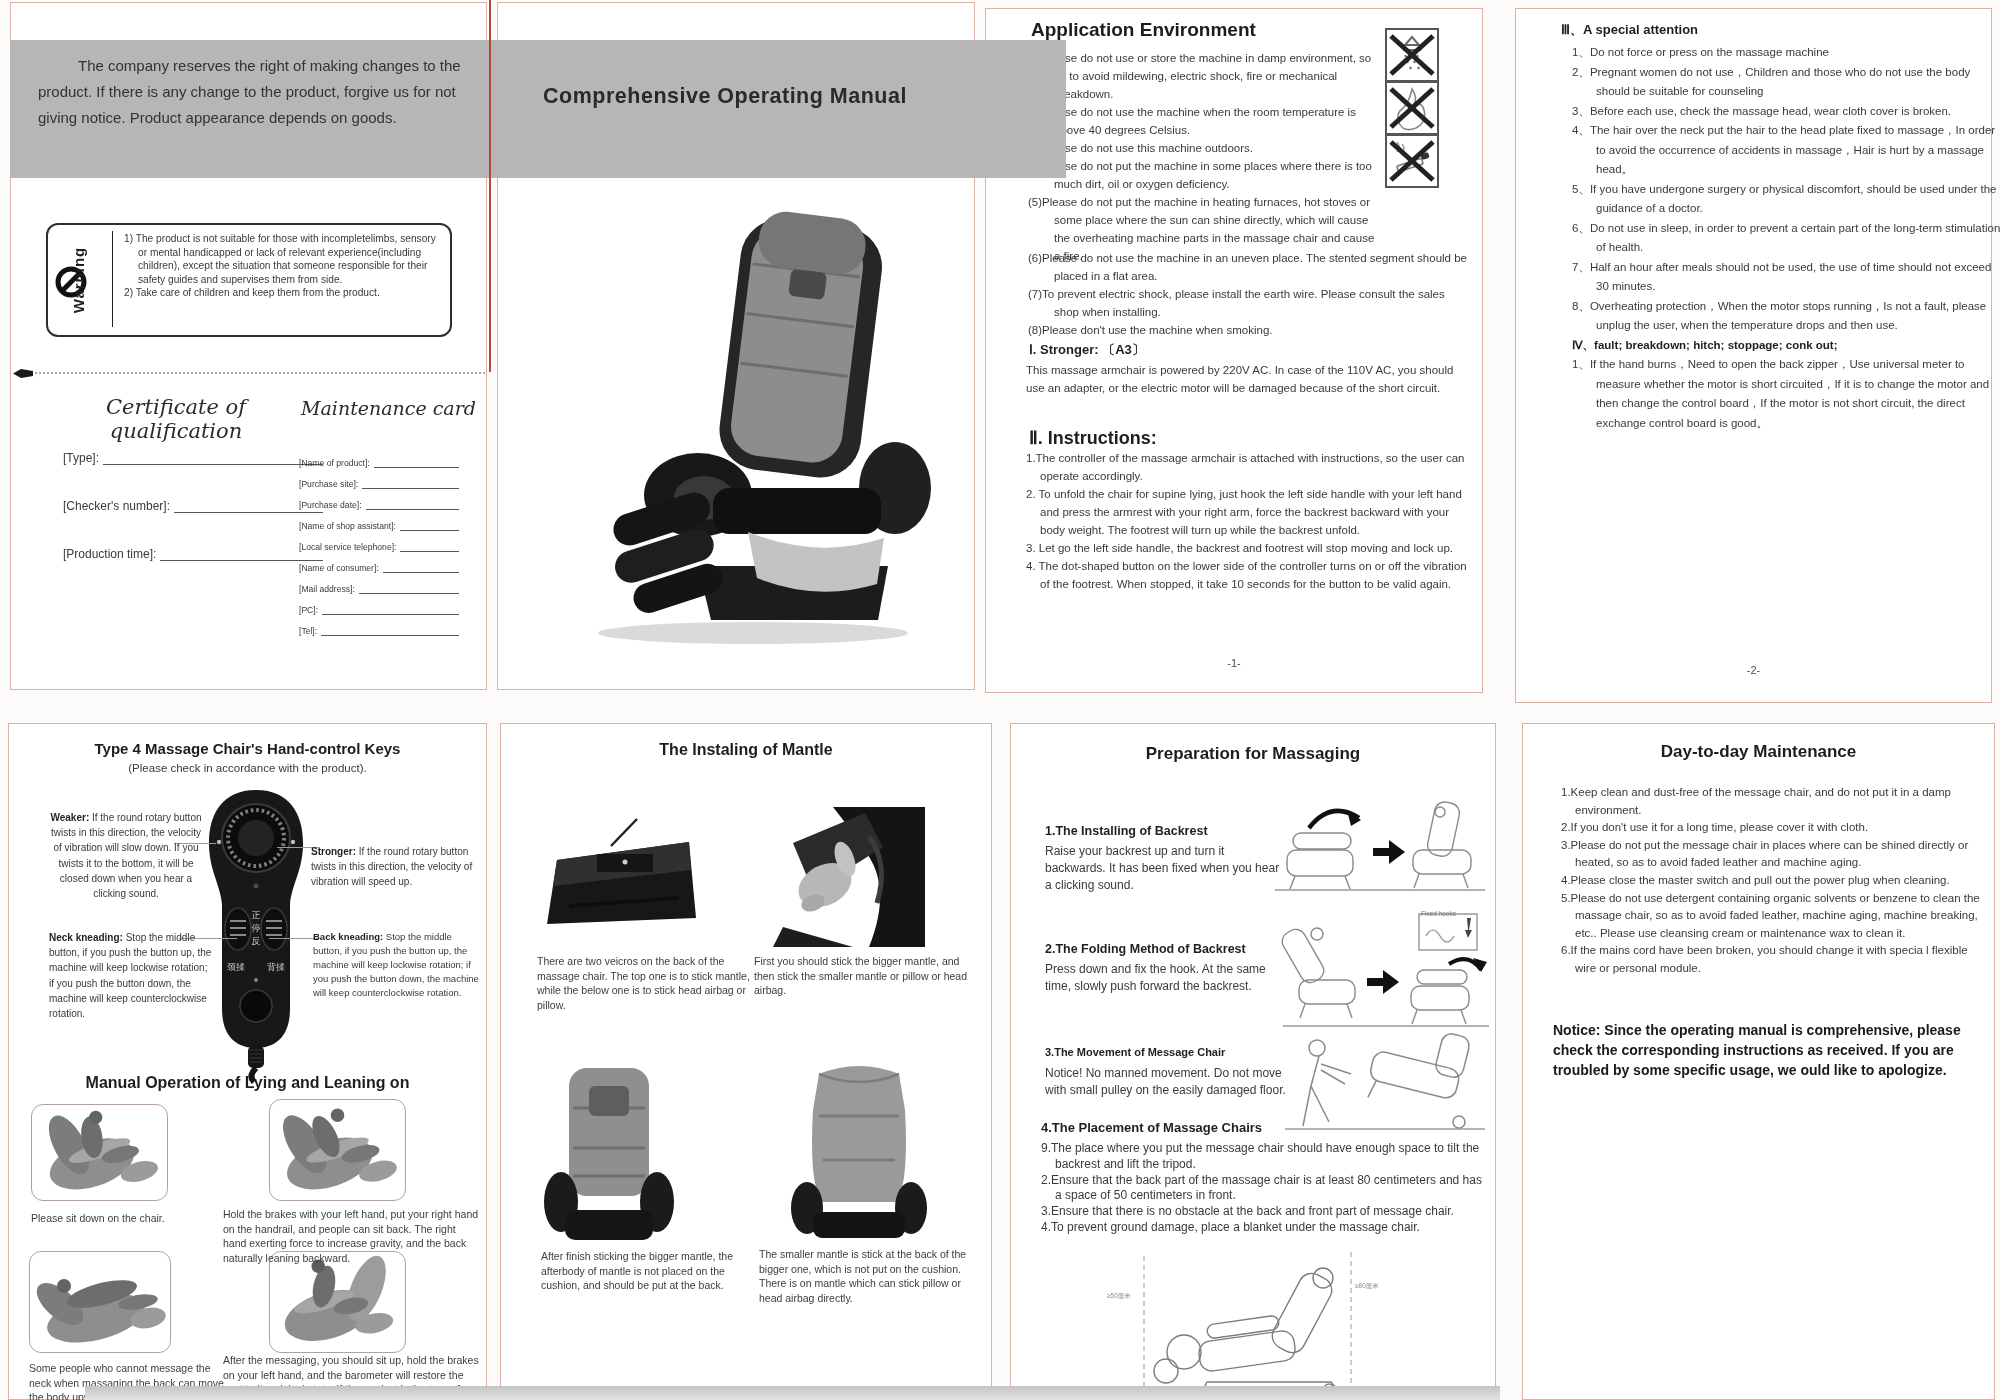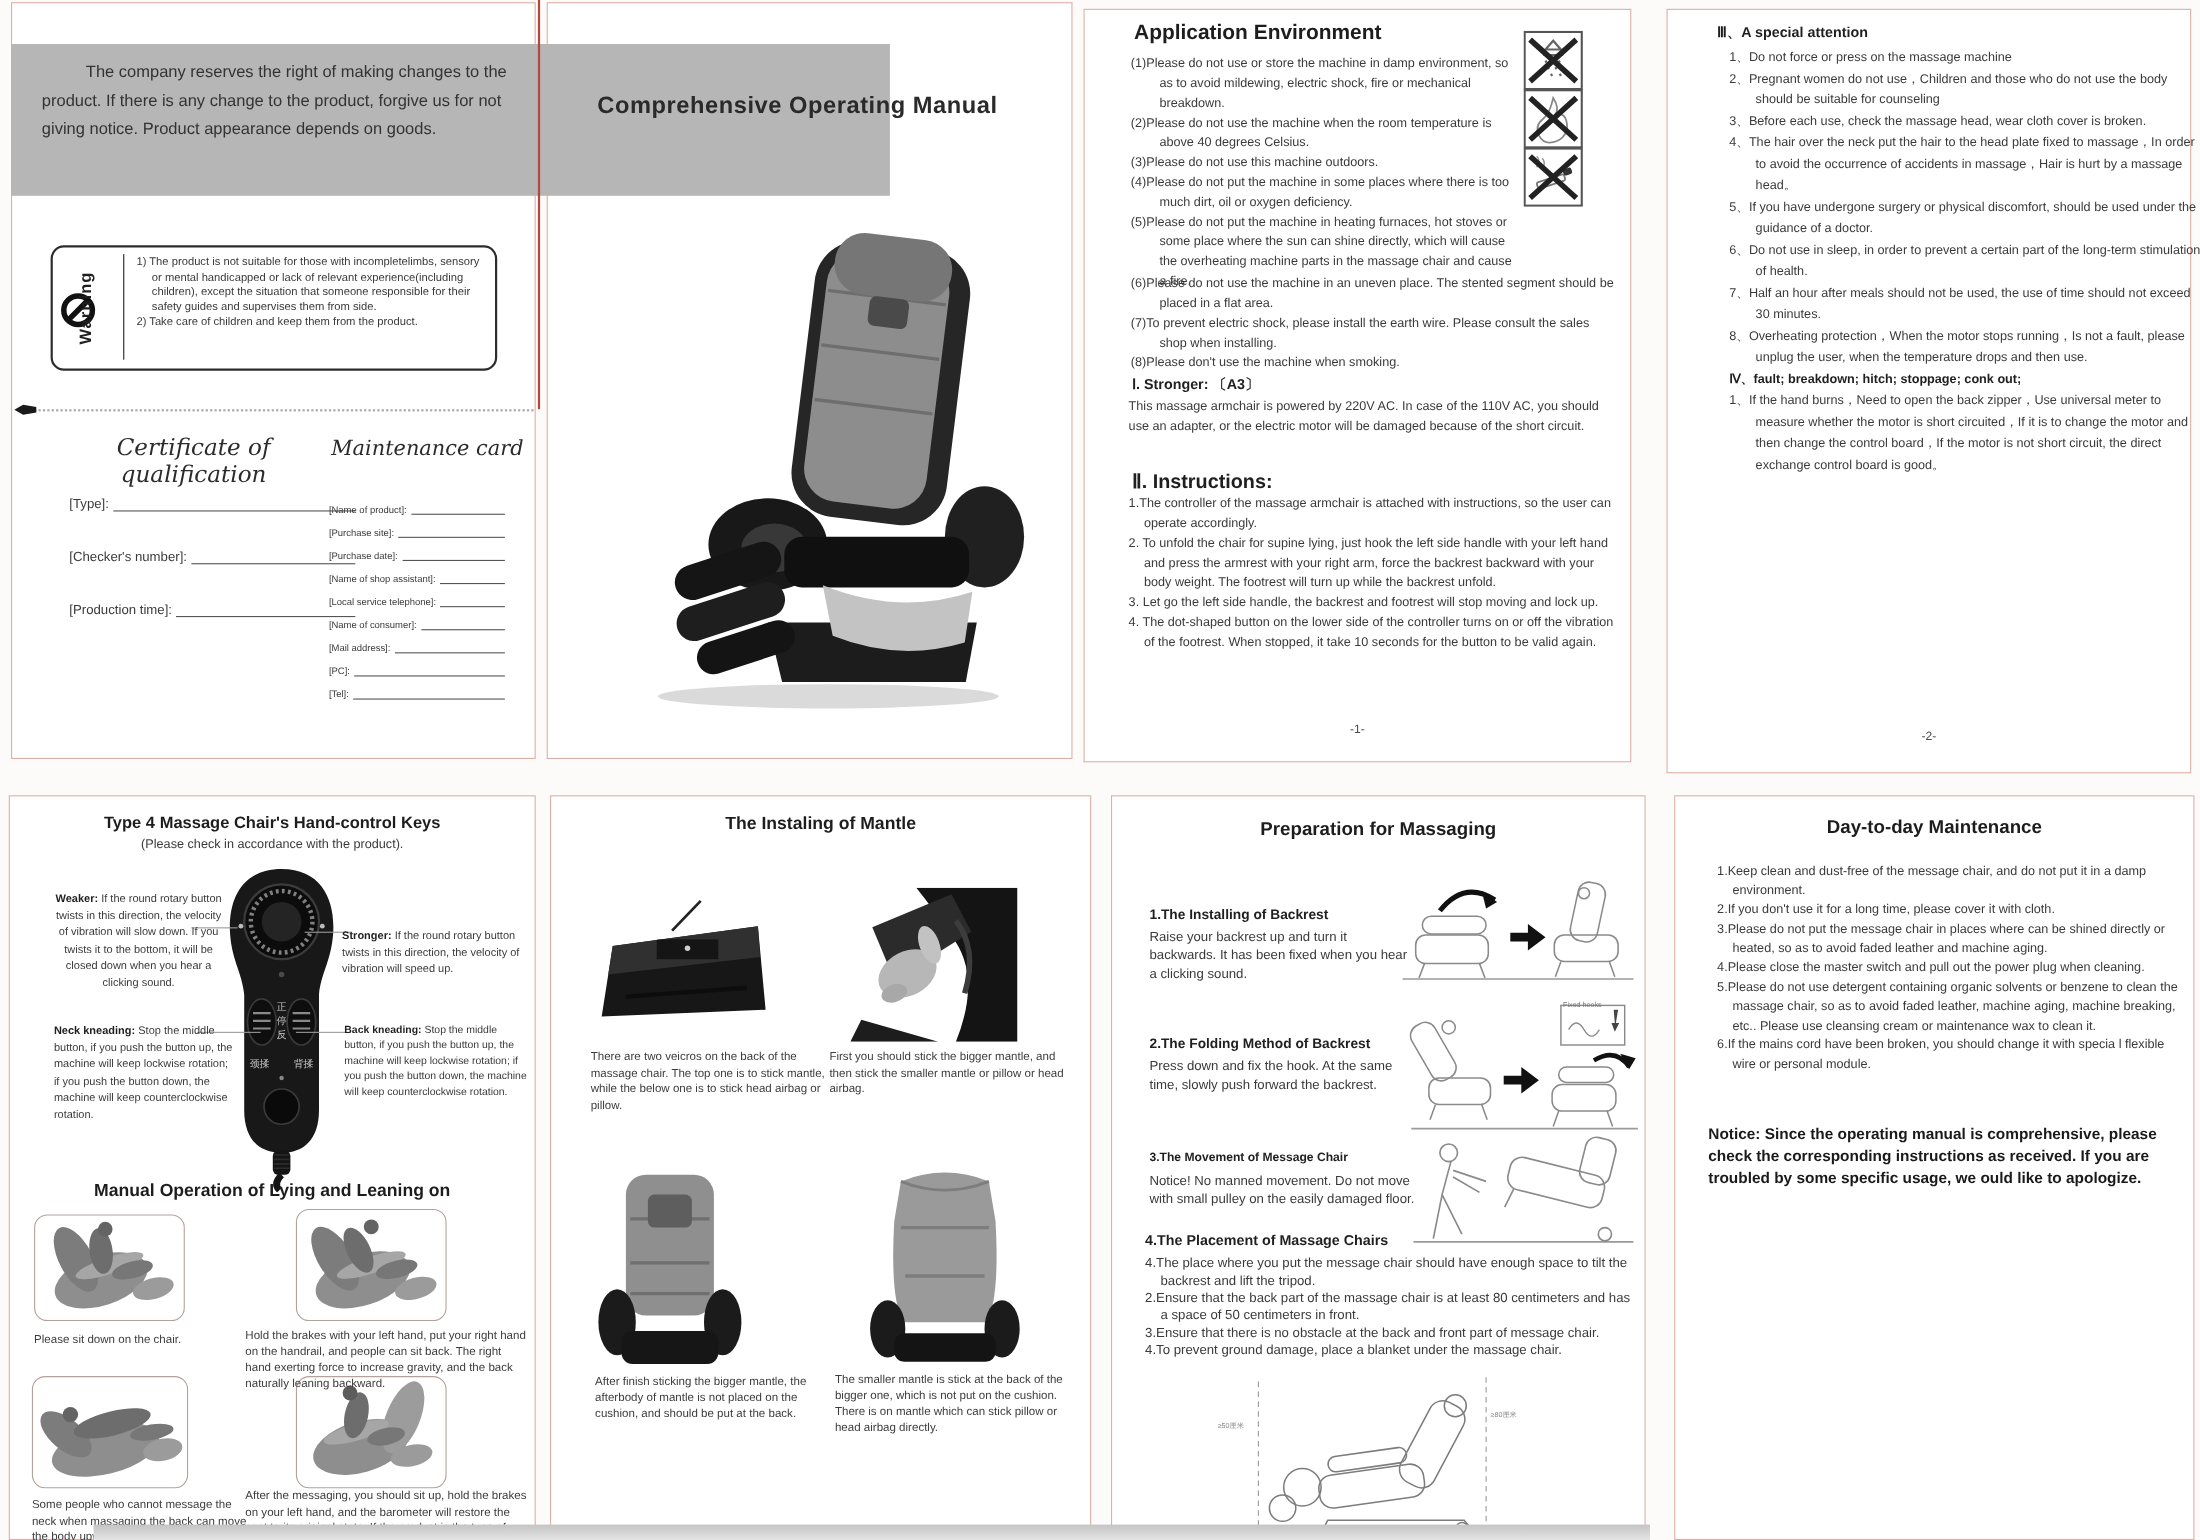--- a/index.html
+++ b/index.html
@@ -130,21 +130,21 @@
         <path d="M200 324 q70 28 136 6 l-7 46 q-60 18 -120 -6 Z" fill="#c3c3c3"></path>
         <g transform="rotate(-18 120 330)">
           <rect x="70" y="294" width="100" height="32" rx="16" fill="#151515"></rect>
           <rect x="60" y="330" width="102" height="32" rx="16" fill="#1e1e1e"></rect>
           <rect x="68" y="366" width="92" height="30" rx="15" fill="#141414"></rect>
         </g>
       </svg>
     </span>
   </div>
 
-  <div class="abs" style="left:10px;top:40px;width:799px;height:138px;background:#b6b6b6;z-index:2;">
+  <div class="abs" style="left:10px;top:40px;width:1056px;height:138px;background:#b6b6b6;z-index:2;">
     <div class="abs" style="left:28px;top:13px;width:424px;font-size:15px;line-height:26px;color:#333;text-indent:40px;">The company reserves the right of making changes to the product. If there is any change to the product, forgive us for not giving notice. Product appearance depends on goods.</div>
     <div class="abs h-big" style="left:480px;top:44px;width:470px;font-size:21.5px;letter-spacing:.5px;text-align:center;color:#2a2a2a;">Comprehensive Operating Manual</div>
   </div>
   <div class="abs" style="left:489px;top:0;width:2px;height:372px;background:#b5473c;z-index:3;"></div>
 
   <div class="panel" style="left:985px;top:8px;width:498px;height:685px;">
     <div class="abs h-big" style="left:45px;top:10px;font-size:19px;">Application Environment</div>
 
     <span class="abs" style="left:399px;top:19px;">
       <svg width="54" height="54" viewBox="0 0 54 54">
@@ -424,21 +424,21 @@
             <rect x="84" y="36" width="88" height="30" rx="11"></rect>
             <rect x="146" y="2" width="28" height="42" rx="10"></rect>
             <path d="M92 66 l-4 18"></path>
           </g>
           <circle cx="176" cy="98" r="6" stroke="#8a8a8a" stroke-width="1.5" fill="none"></circle>
         </svg>
     </span>
 
     <div class="abs bold" style="left:30px;top:396px;font-size:13px;">4.The Placement of Massage Chairs</div>
     <div class="abs" style="left:30px;top:417px;width:442px;font-size:12px;line-height:15.8px;">
-      <p class="hang14">4.The place where you put the message chair should have enough space to tilt the backrest and lift the tripod.</p>
+      <p class="hang14">9.The place where you put the message chair should have enough space to tilt the backrest and lift the tripod.</p>
       <p class="hang14">2.Ensure that the back part of the massage chair is at least 80 centimeters and has a space of 50 centimeters in front.</p>
       <p class="hang14">3.Ensure that there is no obstacle at the back and front part of message chair.</p>
       <p class="hang14">4.To prevent ground damage, place a blanket under the massage chair.</p>
     </div>
 
     <span class="abs" style="left:78px;top:520px;">
       <svg width="330" height="152" viewBox="0 0 330 152">
           <line x1="55" y1="12" x2="55" y2="148" stroke="#999" stroke-dasharray="5 4"></line>
           <line x1="262" y1="8" x2="262" y2="148" stroke="#999" stroke-dasharray="5 4"></line>
           <g stroke="#7c7c7c" stroke-width="1.4" fill="none">

